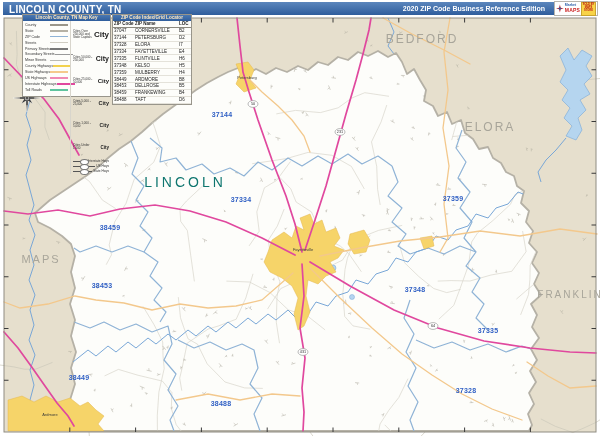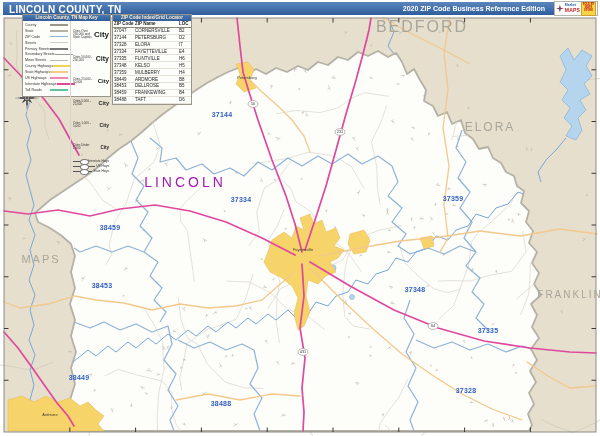--- a/index.html
+++ b/index.html
@@ -48,21 +48,21 @@
   .trow.head{font-weight:bold;border-bottom:.7px solid #8c897f;}
   .tc1{width:21px;flex:none;}
   .tc2{flex:1;}
   .tc3{width:11px;flex:none;}
   
   #overlay{position:absolute;left:0;top:0;width:600px;height:436px;z-index:10;pointer-events:none;}
   .zlab{position:absolute;transform:translate(-50%,-50%);color:#2f5fc4;font-weight:bold;
         font-size:7px;letter-spacing:.2px;white-space:nowrap;}
   .ctylab{position:absolute;transform:translate(-50%,-50%);color:#a8a59a;letter-spacing:2px;
           white-space:nowrap;}
-  .linclab{position:absolute;transform:translate(-50%,-50%);color:#a21caf;letter-spacing:3px;
+  .linclab{position:absolute;transform:translate(-50%,-50%);color:#0f766e;letter-spacing:3px;
            font-size:14px;white-space:nowrap;text-shadow:0 0 2px #fff,0 0 1px #fff;}
   .citylab{position:absolute;transform:translate(-50%,-50%);color:#3c3c38;font-size:4px;white-space:nowrap;}
 </style>
 </head>
 <body>
 
 <div class="page">
 
   <div class="topbar">
     <span class="title">LINCOLN COUNTY, TN</span>
@@ -434,21 +434,21 @@
         <line x1="4" y1="276.75" x2="8.5" y2="276.75"></line>
         <line x1="591.5" y1="276.75" x2="596" y2="276.75"></line>
         <line x1="4" y1="328.5" x2="8.5" y2="328.5"></line>
         <line x1="591.5" y1="328.5" x2="596" y2="328.5"></line>
         <line x1="4" y1="380.25" x2="8.5" y2="380.25"></line>
         <line x1="591.5" y1="380.25" x2="596" y2="380.25"></line>
       </g>
     </svg>
 
   <div id="overlay">
-      <div class="ctylab" style="left: 422px; top: 27px; font-size: 16px;">BEDFORD</div>
+      <div class="ctylab" style="left: 422px; top: 39px; font-size: 12px;">BEDFORD</div>
       <div class="ctylab" style="left: 490px; top: 127px; font-size: 12px;">ELORA</div>
       <div class="ctylab" style="left: 570px; top: 294px; font-size: 10px;">FRANKLIN</div>
       <div class="ctylab" style="left: 41px; top: 259px; font-size: 11px;">MAPS</div>
       <div class="linclab" style="left: 185px; top: 182px;">LINCOLN</div>
       <div class="zlab" style="left: 222px; top: 114px;">37144</div>
       <div class="zlab" style="left: 241px; top: 199px;">37334</div>
       <div class="zlab" style="left: 453px; top: 198px;">37359</div>
       <div class="zlab" style="left: 110px; top: 227px;">38459</div>
       <div class="zlab" style="left: 102px; top: 285px;">38453</div>
       <div class="zlab" style="left: 415px; top: 289px;">37348</div>

